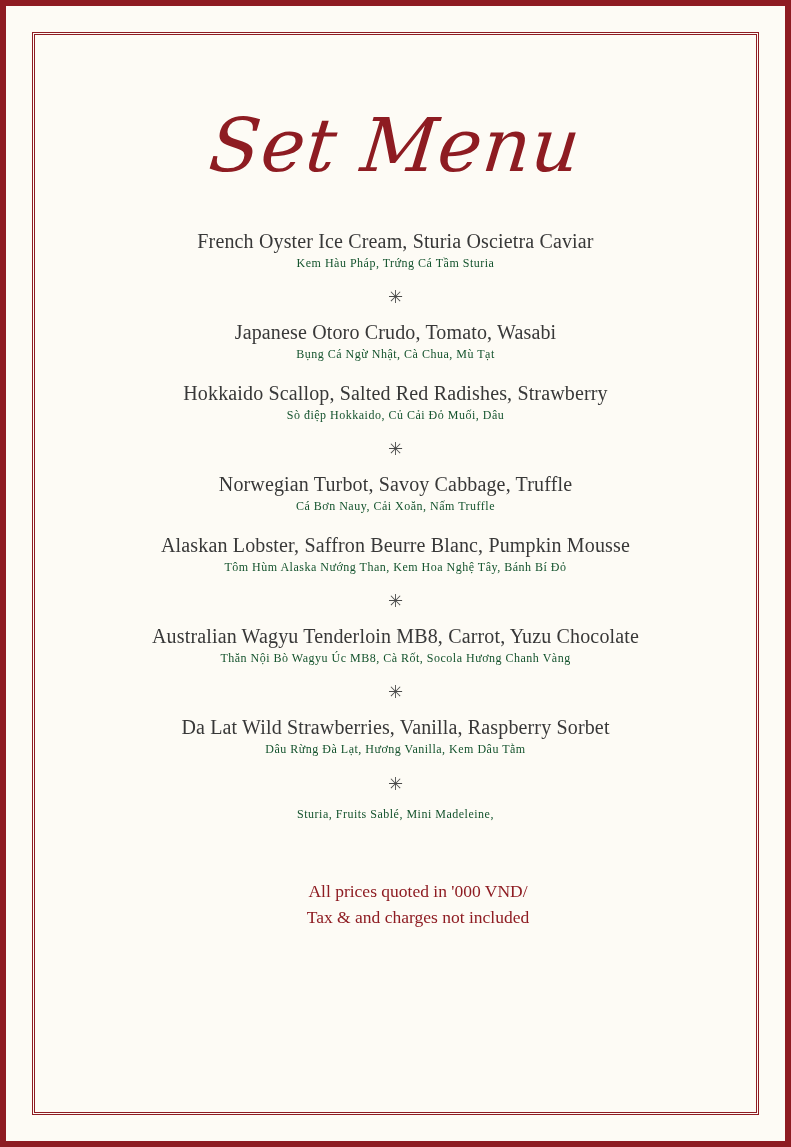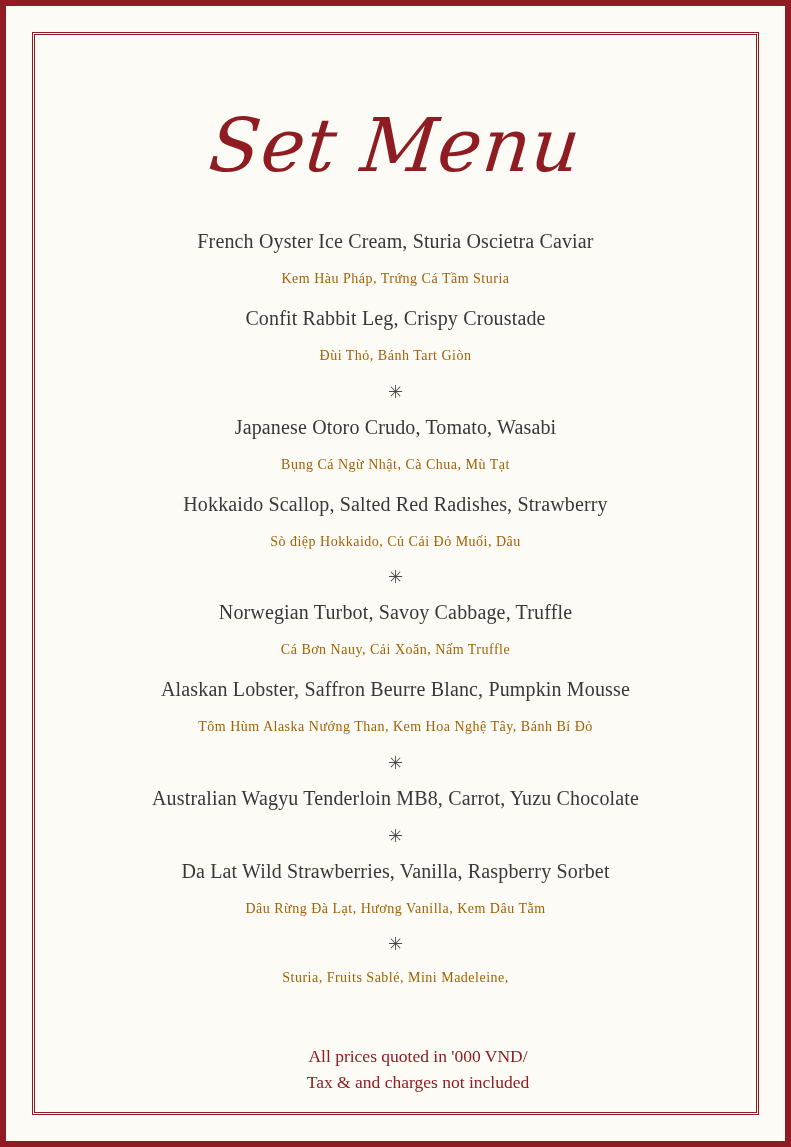--- a/index.html
+++ b/index.html
@@ -74,25 +74,25 @@
   .course-en {
     font-size: 20px;
     line-height: 1.3;
     color: #383838;
     font-weight: 400;
     letter-spacing: 0.15px;
     white-space: nowrap;
   }
 
   .course-vi {
-    font-size: 14px;
+    font-size: 12px;
     line-height: 1.45;
-    color: #a16207;
+    color: #14532d;
     letter-spacing: 0.5px;
-    margin-top: 15px;
+    margin-top: 1px;
     white-space: nowrap;
   }
 
   
   .separator {
     font-size: 18px;
     color: #4a4a4a;
     line-height: 1;
     margin: 11px 0 13px 0;
     user-select: none;
@@ -120,24 +120,20 @@
 
     <div class="menu-title">Set Menu</div>
 
     <div class="courses">
 
       <div class="course">
         <div class="course-en">French Oyster Ice Cream, Sturia Oscietra Caviar</div>
         <div class="course-vi">Kem Hàu Pháp, Trứng Cá Tầm Sturia</div>
       </div>
 
-      <div class="course">
-        <div class="course-en">Confit Rabbit Leg, Crispy Croustade</div>
-        <div class="course-vi">Đùi Thỏ, Bánh Tart Giòn</div>
-      </div>
 
       <div class="separator">✳</div>
 
       <div class="course">
         <div class="course-en">Japanese Otoro Crudo, Tomato, Wasabi</div>
         <div class="course-vi">Bụng Cá Ngừ Nhật, Cà Chua, Mù Tạt</div>
       </div>
 
       <div class="course">
         <div class="course-en">Hokkaido Scallop, Salted Red Radishes, Strawberry</div>
@@ -153,20 +149,21 @@
 
       <div class="course">
         <div class="course-en">Alaskan Lobster, Saffron Beurre Blanc, Pumpkin Mousse</div>
         <div class="course-vi">Tôm Hùm Alaska Nướng Than, Kem Hoa Nghệ Tây, Bánh Bí Đỏ</div>
       </div>
 
       <div class="separator">✳</div>
 
       <div class="course">
         <div class="course-en">Australian Wagyu Tenderloin MB8, Carrot, Yuzu Chocolate</div>
+        <div class="course-vi">Thăn Nội Bò Wagyu Úc MB8, Cà Rốt, Socola Hương Chanh Vàng</div>
       </div>
 
       <div class="separator">✳</div>
 
       <div class="course">
         <div class="course-en">Da Lat Wild Strawberries, Vanilla, Raspberry Sorbet</div>
         <div class="course-vi">Dâu Rừng Đà Lạt, Hương Vanilla, Kem Dâu Tằm</div>
       </div>
 
       <div class="separator">✳</div>

